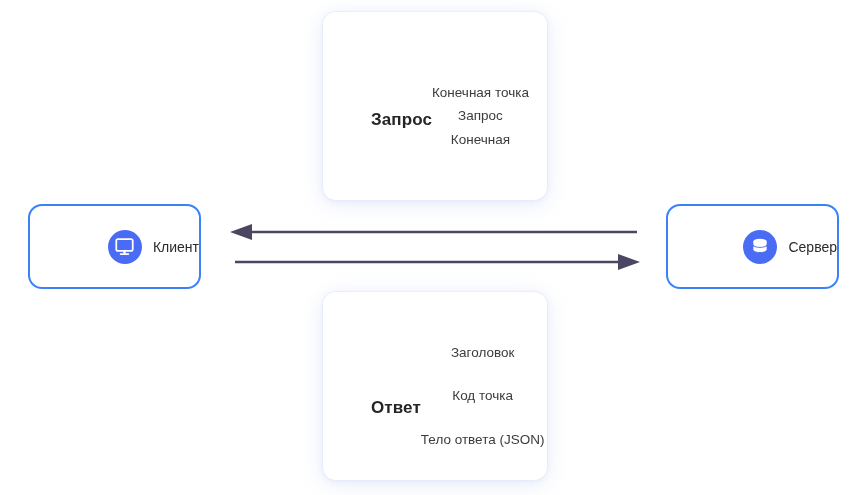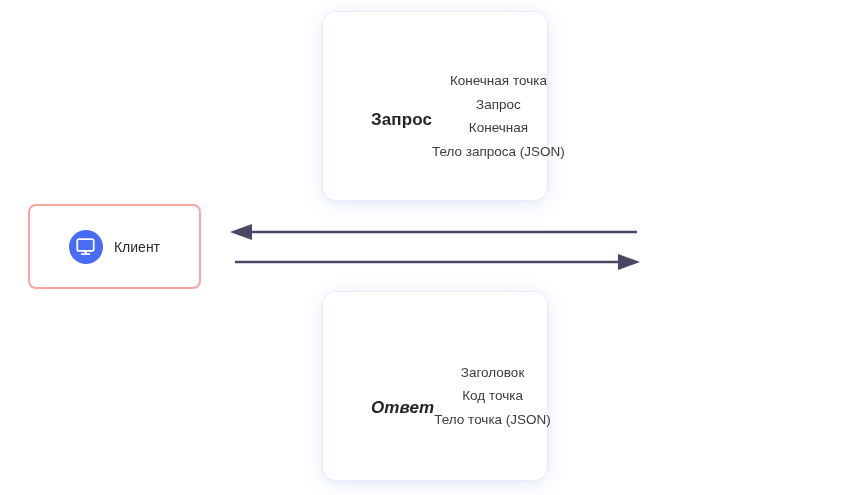--- a/index.html
+++ b/index.html
@@ -66,33 +66,33 @@
   }
   #request-card .card-title { margin-top: 28px; }
   #request-card .card-lines { margin-top: 20px; }
 
   #response-card {
     left: 323px;
     top: 292px;
     width: 224px;
     height: 188px;
   }
-  #response-card .card-title { margin-top: 44px; font-style: italic; }
-  #response-card .card-lines { margin-top: 20px; }
+  #response-card .card-title { margin-top: 44px; }
+  #response-card .card-lines { margin-top: 20px; gap: 20px; }
 
   
   .node-box {
     position: absolute;
     box-sizing: border-box;
     background: #ffffff;
-    border: 2px solid #fca5a5;
-    border-radius: 8px;
-    display: flex;
-    align-items: center;
-    justify-content: center;
+    border: 2px solid #3b82f6;
+    border-radius: 14px;
+    display: flex;
+    align-items: center;
+    justify-content: flex-end;
   }
 
   #client-box {
     left: 28px;
     top: 204px;
     width: 173px;
     height: 85px;
   }
   #server-box {
     left: 666px;
@@ -139,46 +139,59 @@
 <body>
 
 <div id="canvas">
 
   <div class="info-card" id="request-card">
     <div class="card-title">Запрос</div>
     <div class="card-lines">
       <div class="card-line">Конечная точка</div>
       <div class="card-line">Запрос</div>
       <div class="card-line">Конечная</div>
-      <div class="card-line">Тело запроса (JSON)</div>
     </div>
   </div>
 
   <div class="info-card" id="response-card">
     <div class="card-title">Ответ</div>
     <div class="card-lines">
       <div class="card-line">Заголовок</div>
       <div class="card-line">Код точка</div>
-      <div class="card-line">Тело точка (JSON)</div>
+      <div class="card-line">Тело ответа (JSON)</div>
     </div>
   </div>
 
   <div class="node-box" id="client-box">
     <div class="node-inner">
       <span class="node-icon">
         <svg width="21" height="21" viewBox="0 0 24 24" aria-hidden="true">
           <rect x="2.6" y="3.6" width="18.8" height="13.4" rx="1.9" fill="none" stroke="#ffffff" stroke-width="2"></rect>
           <rect x="10.6" y="17" width="2.8" height="3" fill="#ffffff"></rect>
           <rect x="6.6" y="19.6" width="10.8" height="2" rx="1" fill="#ffffff"></rect>
         </svg>
       </span>
       <span class="node-label">Клиент</span>
     </div>
   </div>
 
+  <div class="node-box" id="server-box">
+    <div class="node-inner">
+      <span class="node-icon">
+        <svg width="20" height="20" viewBox="0 0 24 24" aria-hidden="true">
+          <ellipse cx="12" cy="5.3" rx="8" ry="3.1" fill="#ffffff"></ellipse>
+          <path d="M4 5.3 v4.1 c0 1.71 3.58 3.1 8 3.1 s8 -1.39 8 -3.1 V5.3" fill="#ffffff"></path>
+          <path d="M4 11.5 v4.1 c0 1.71 3.58 3.1 8 3.1 s8 -1.39 8 -3.1 V11.5" fill="#ffffff"></path>
+          <path d="M4 9.4 c0 1.71 3.58 3.1 8 3.1 s8 -1.39 8 -3.1" fill="none" stroke="#4a6cf4" stroke-width="1.15"></path>
+          <path d="M4 15.6 c0 1.71 3.58 3.1 8 3.1 s8 -1.39 8 -3.1" fill="none" stroke="#4a6cf4" stroke-width="1.15"></path>
+        </svg>
+      </span>
+      <span class="node-label">Сервер</span>
+    </div>
+  </div>
 
   <svg class="arrow-layer" viewBox="0 0 865 495">
 
     <g>
       <line x1="248" y1="232" x2="637" y2="232" stroke="#4c4663" stroke-width="2.6"></line>
       <polygon points="230,232 252,224 252,240" fill="#4c4663"></polygon>
     </g>
 
     <g>
       <line x1="235" y1="262" x2="622" y2="262" stroke="#4c4663" stroke-width="2.6"></line>

